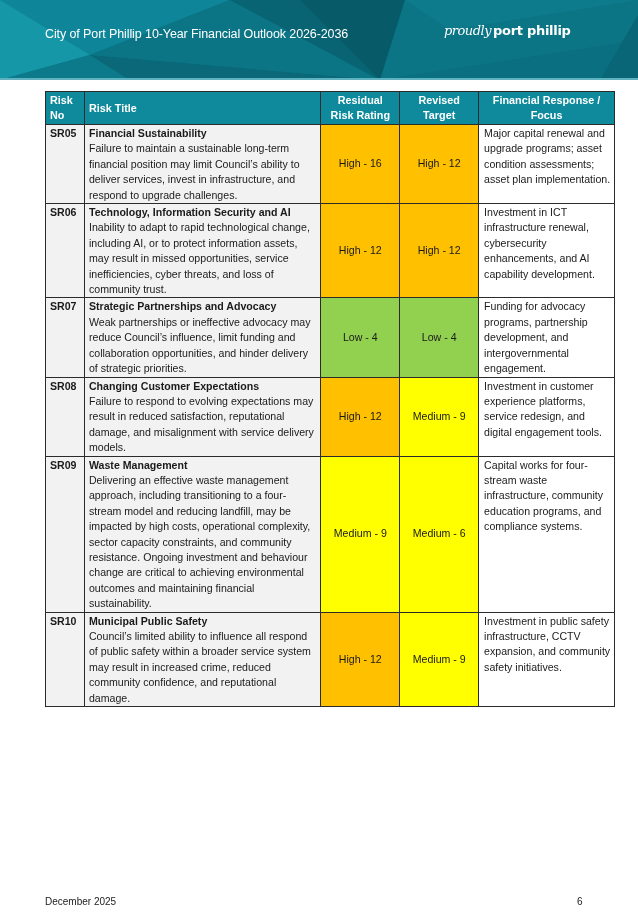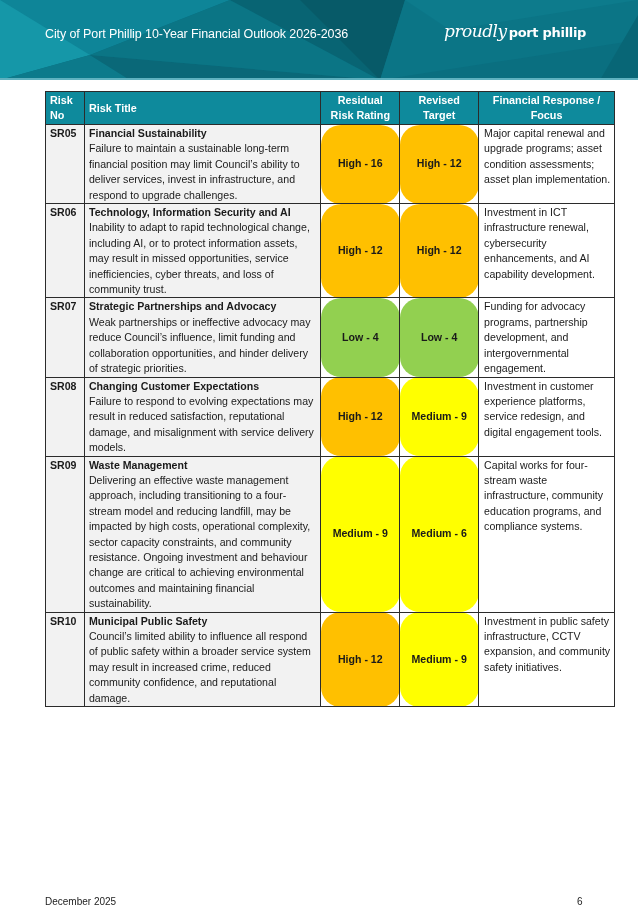--- a/index.html
+++ b/index.html
@@ -28,21 +28,21 @@
       font-size: 12.5px; color: #ffffff; letter-spacing: -0.1px;
       white-space: nowrap;
     }
     .banner-title .bold { font-weight: normal; }
     .logo {
       position: absolute; left: 444px; top: 21px;
       color: #ffffff; white-space: nowrap;
     }
     .logo .script {
       font-family: "DejaVu Serif", serif; font-style: italic;
-      font-size: 17px; letter-spacing: -0.5px; font-weight: normal;
+      font-size: 13px; letter-spacing: -0.5px; font-weight: normal;
     }
     .logo .strong {
       font-family: "DejaVu Sans", sans-serif; font-weight: bold;
       font-size: 13px; letter-spacing: -0.3px; margin-left: 2px;
     }
 
     
     table.risk {
       position: absolute; left: 45px; top: 91px;
       width: 570px;
@@ -72,21 +72,21 @@
       padding: 1px 3px 0 4px;
       margin-top: 32px;
     }
     td.title {
       background: #f2f2f2; padding: 1px 4px 0 4px;
     }
     td.title .t-head { font-weight: bold; display: block; }
     td.title .t-desc { display: block; }
     td.rating {
       text-align: center; vertical-align: middle !important;
-      font-weight: bold; padding: 0 2px; border-radius: 20px;
+      font-weight: normal; padding: 0 2px;
     }
     td.resp { background: #ffffff; padding: 1px 3px 0 5px; }
 
     .lvl-high { background: #ffc000; }
     .lvl-medium { background: #ffff00; }
     .lvl-low { background: #92d050; }
 
     
     .footer-left {
       position: absolute; left: 45px; top: 896px;

